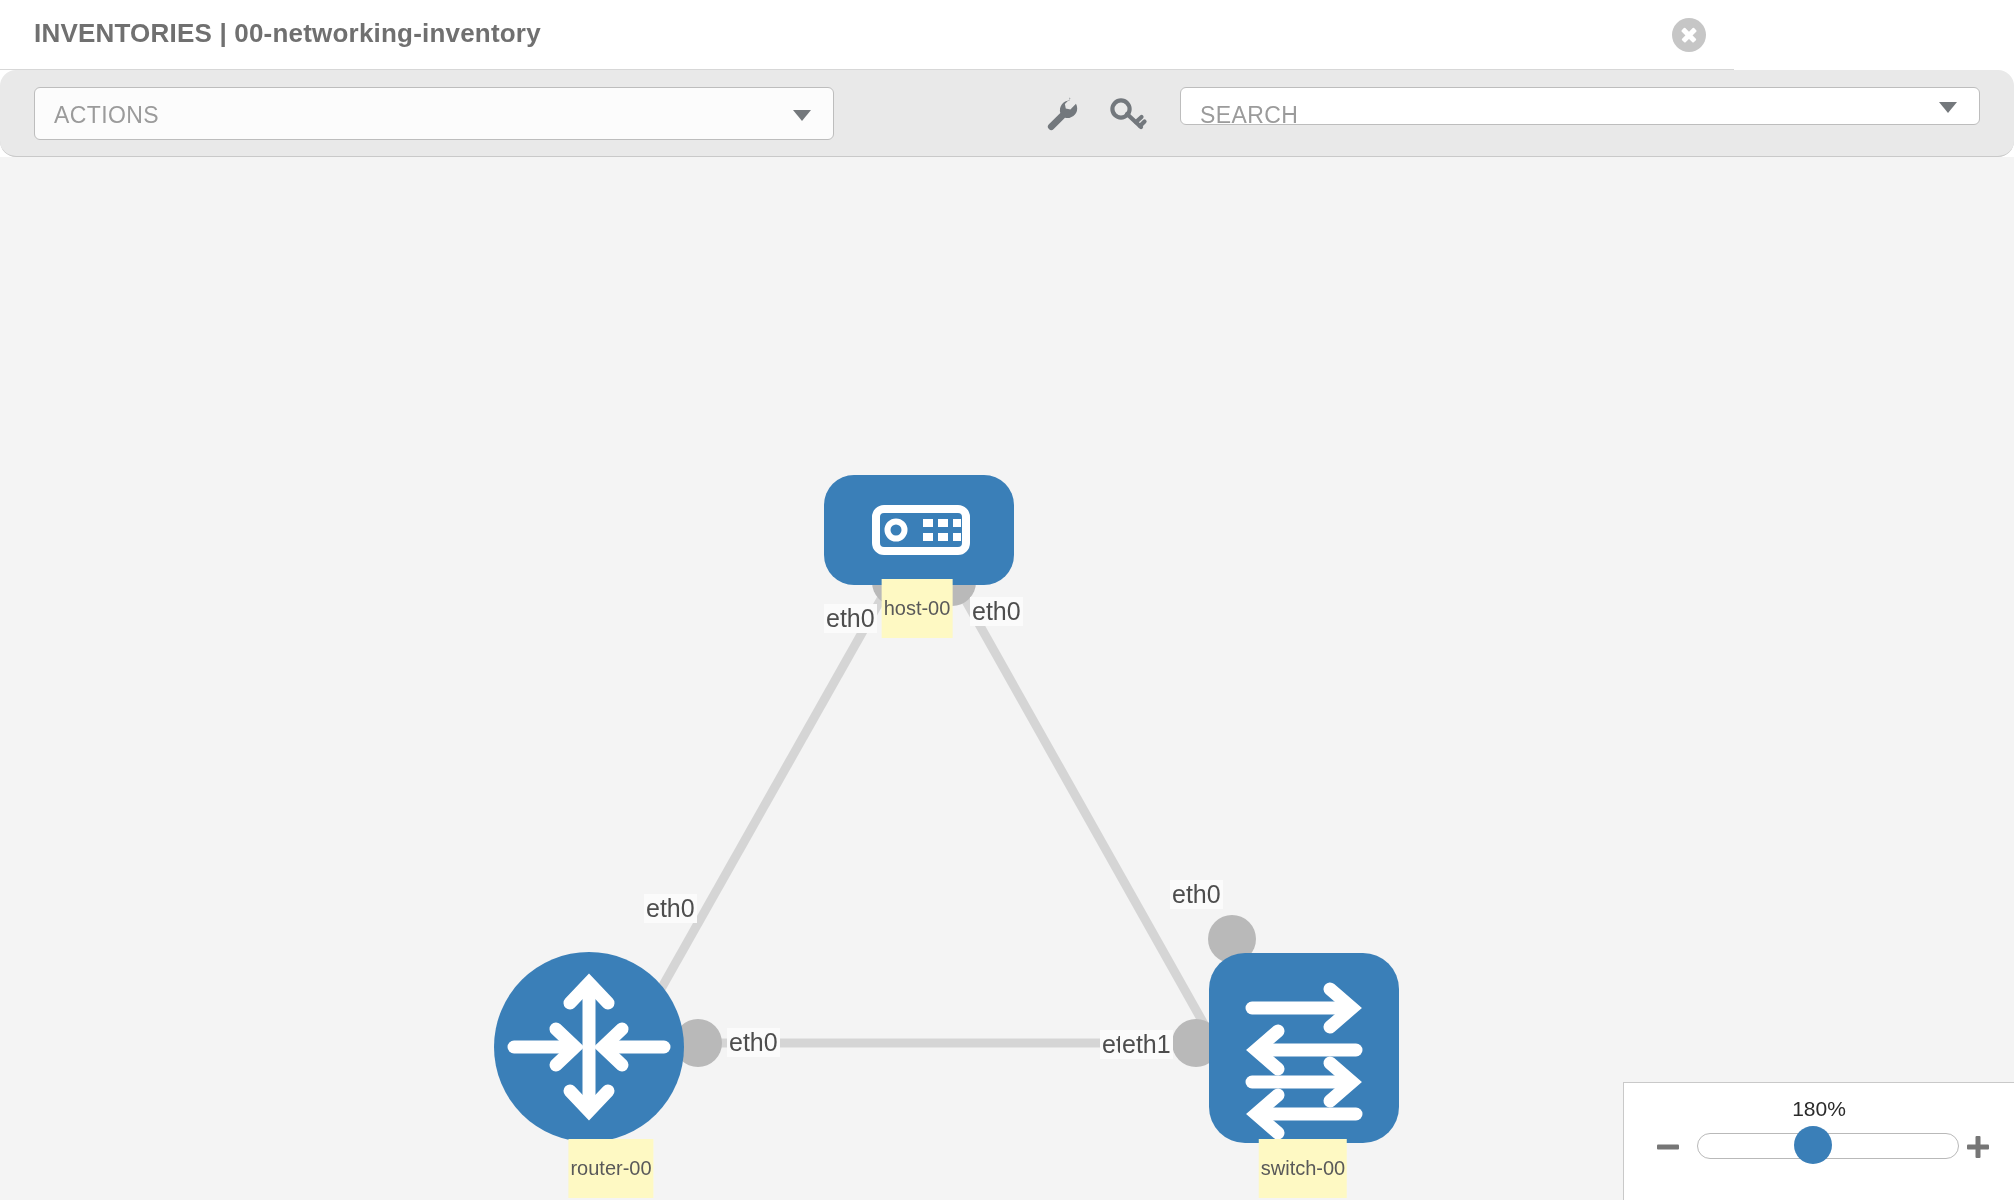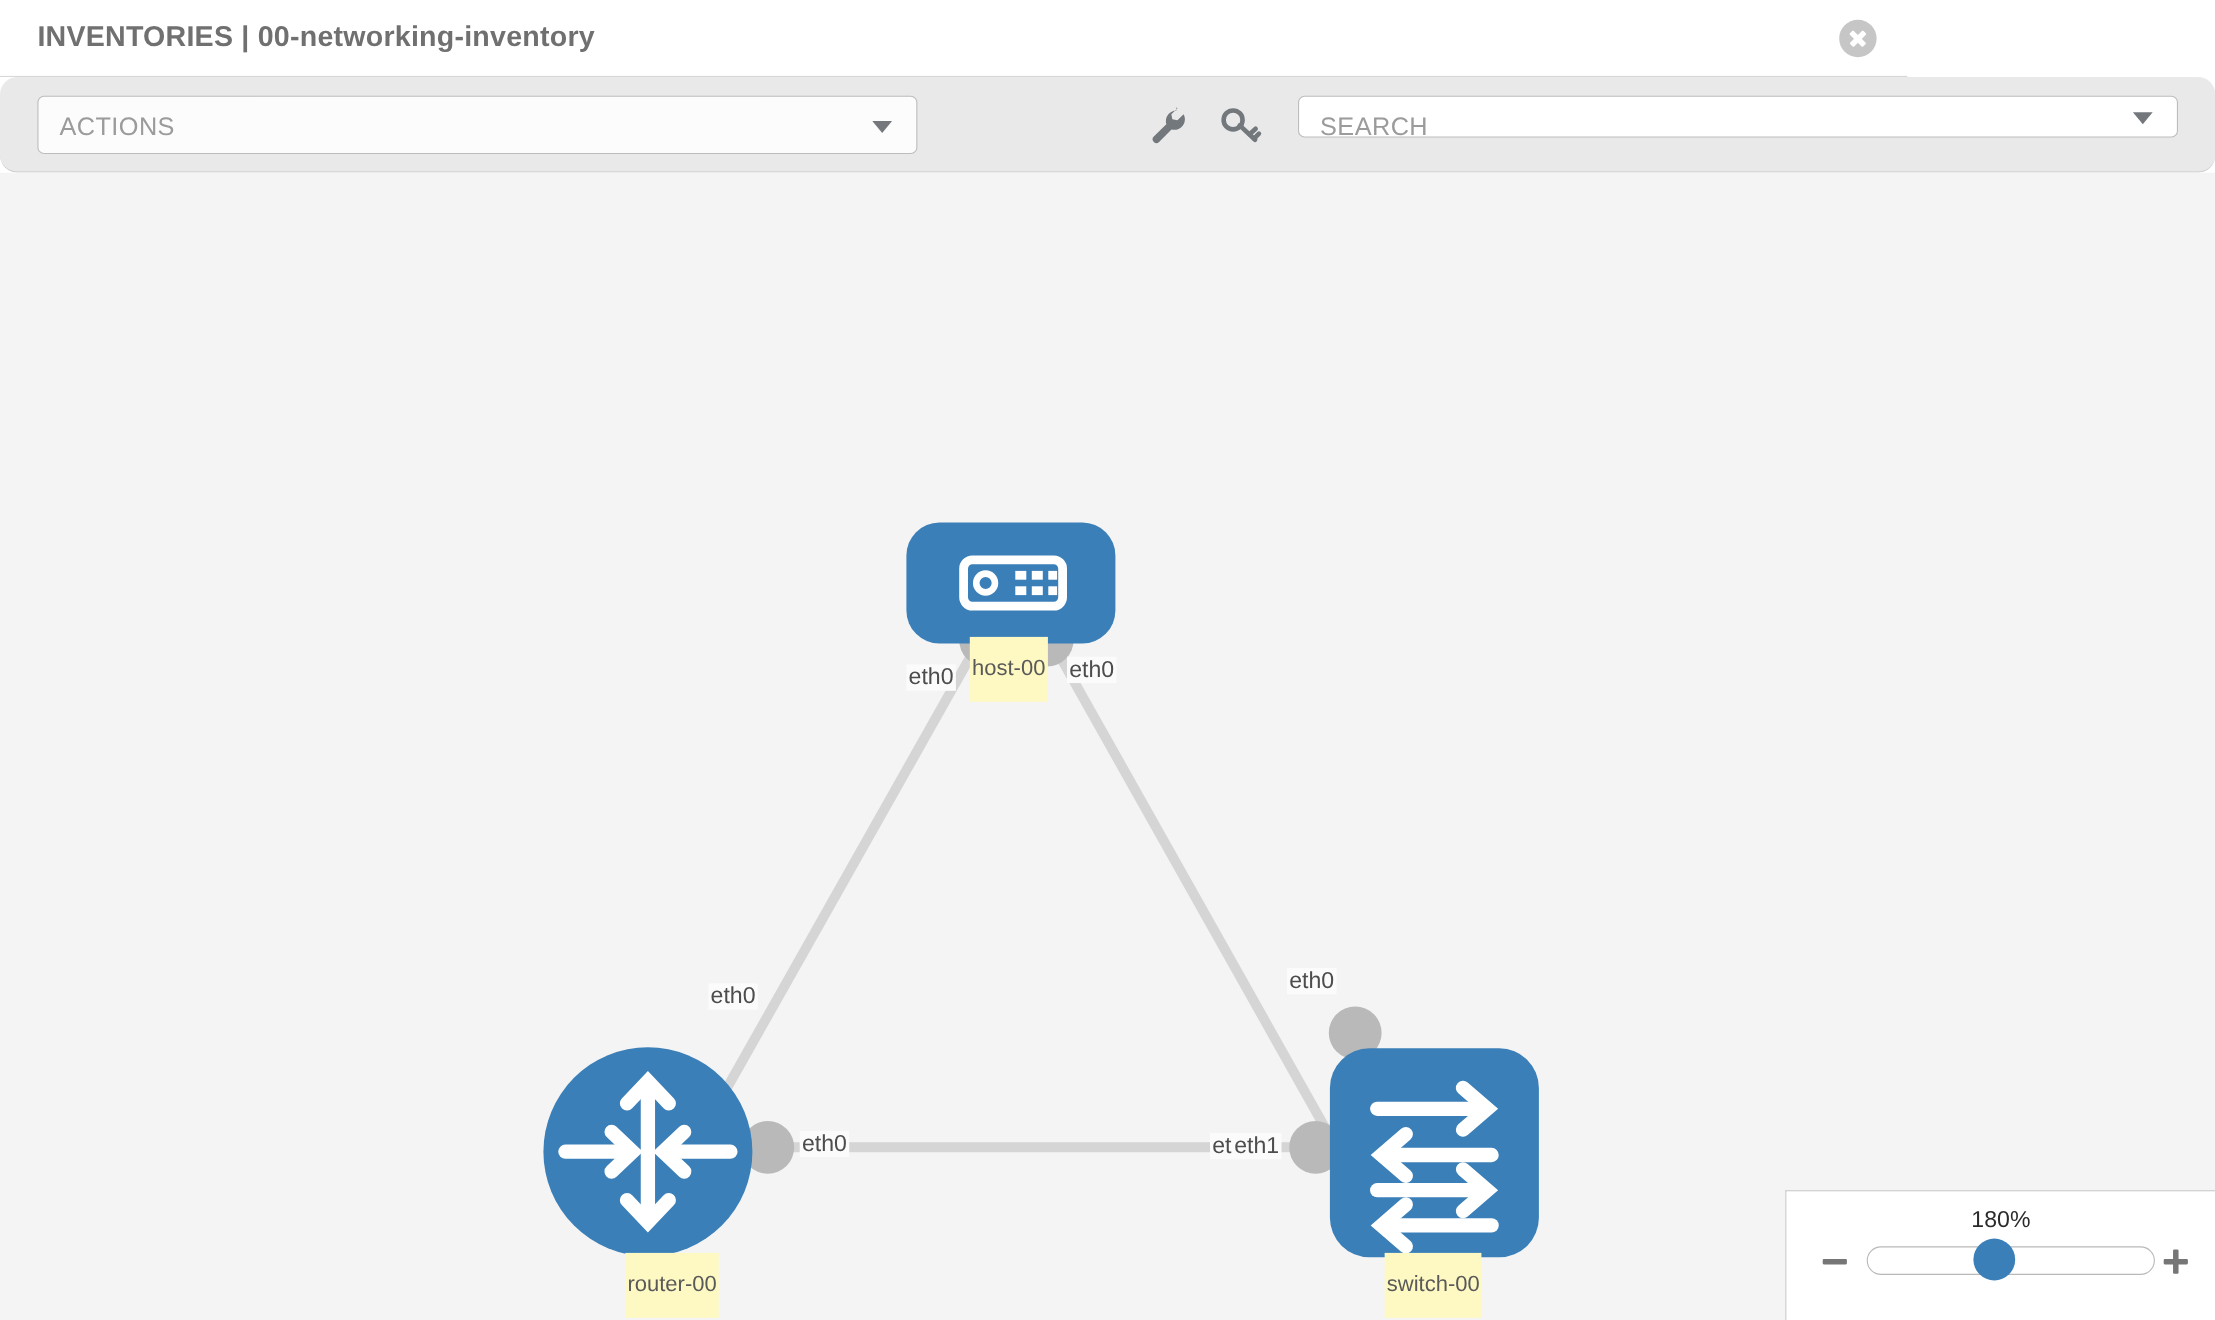--- a/index.html
+++ b/index.html
@@ -138,21 +138,21 @@
     position: absolute;
     font-size: 20px;
     color: #595959;
     background: #fef9c3;
     white-space: nowrap;
     transform: translateX(-50%);
     padding: 18px 2px;
   }
   .edge-label {
     position: absolute;
-    font-size: 21px;
+    font-size: 25px;
     color: #4d4d4d;
     background: #fbfbfb;
     white-space: nowrap;
     padding: 0 2px;
   }
 
   
   .zoom-panel {
     position: absolute;
     left: 1623px;

